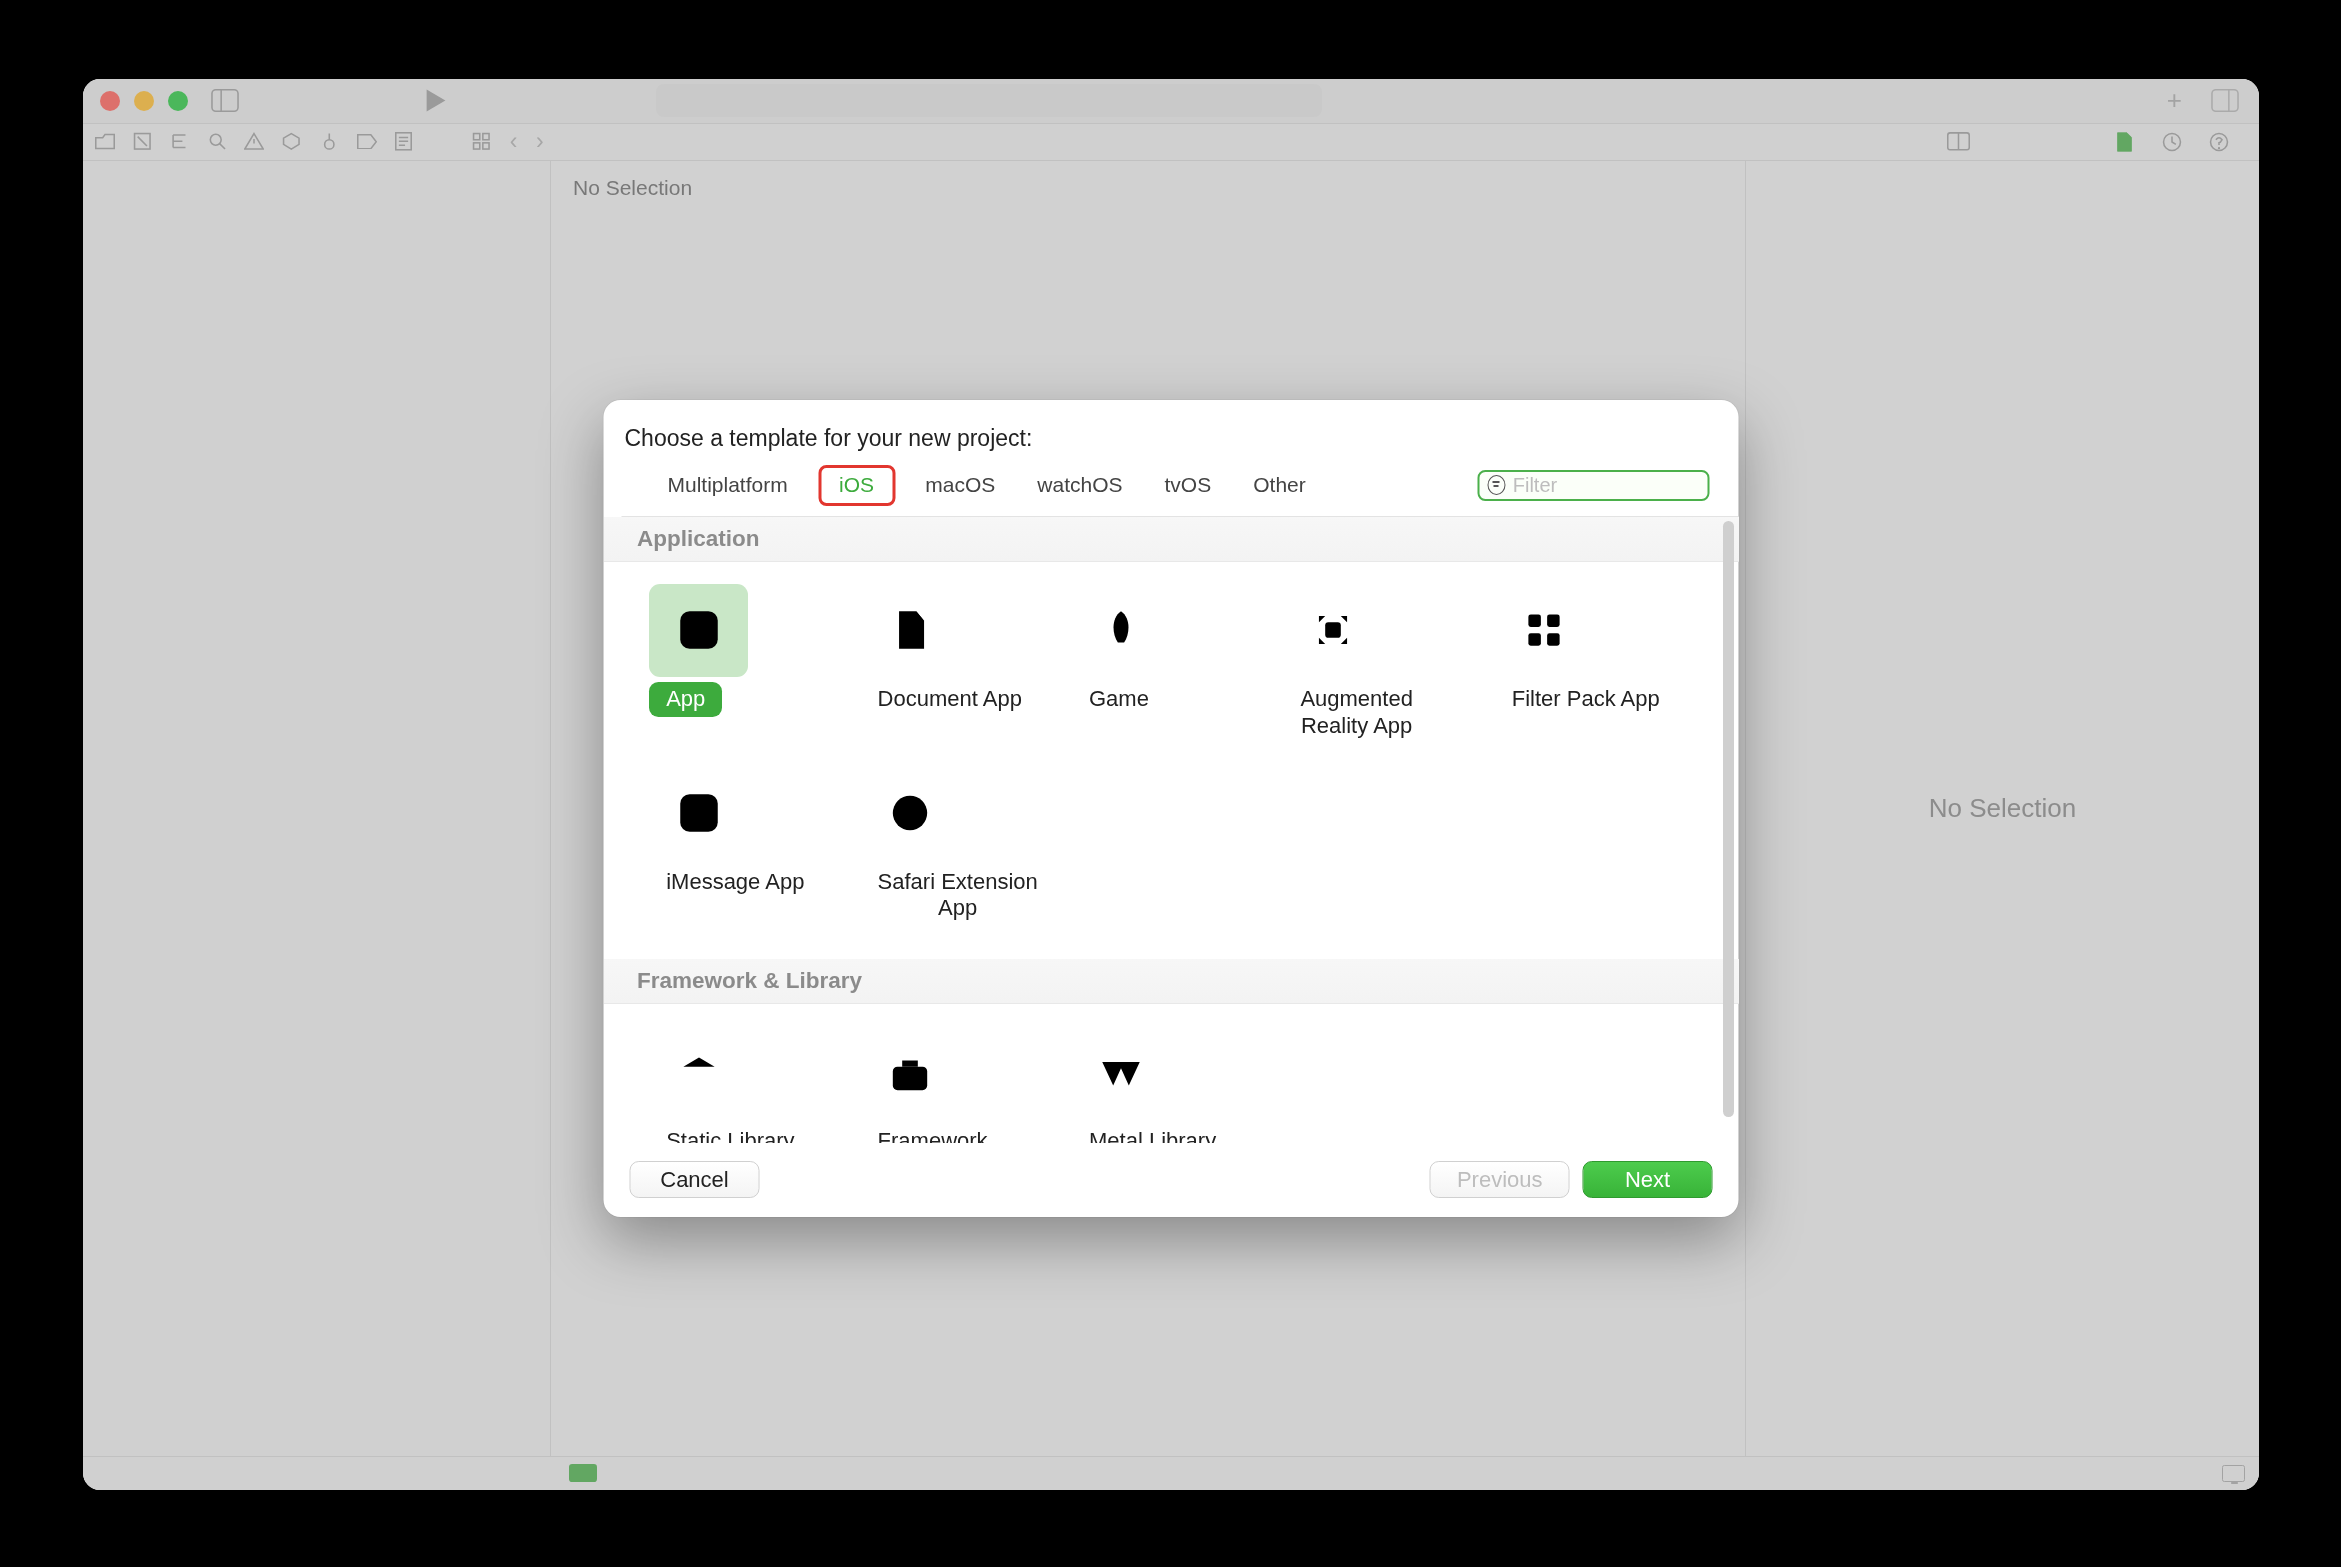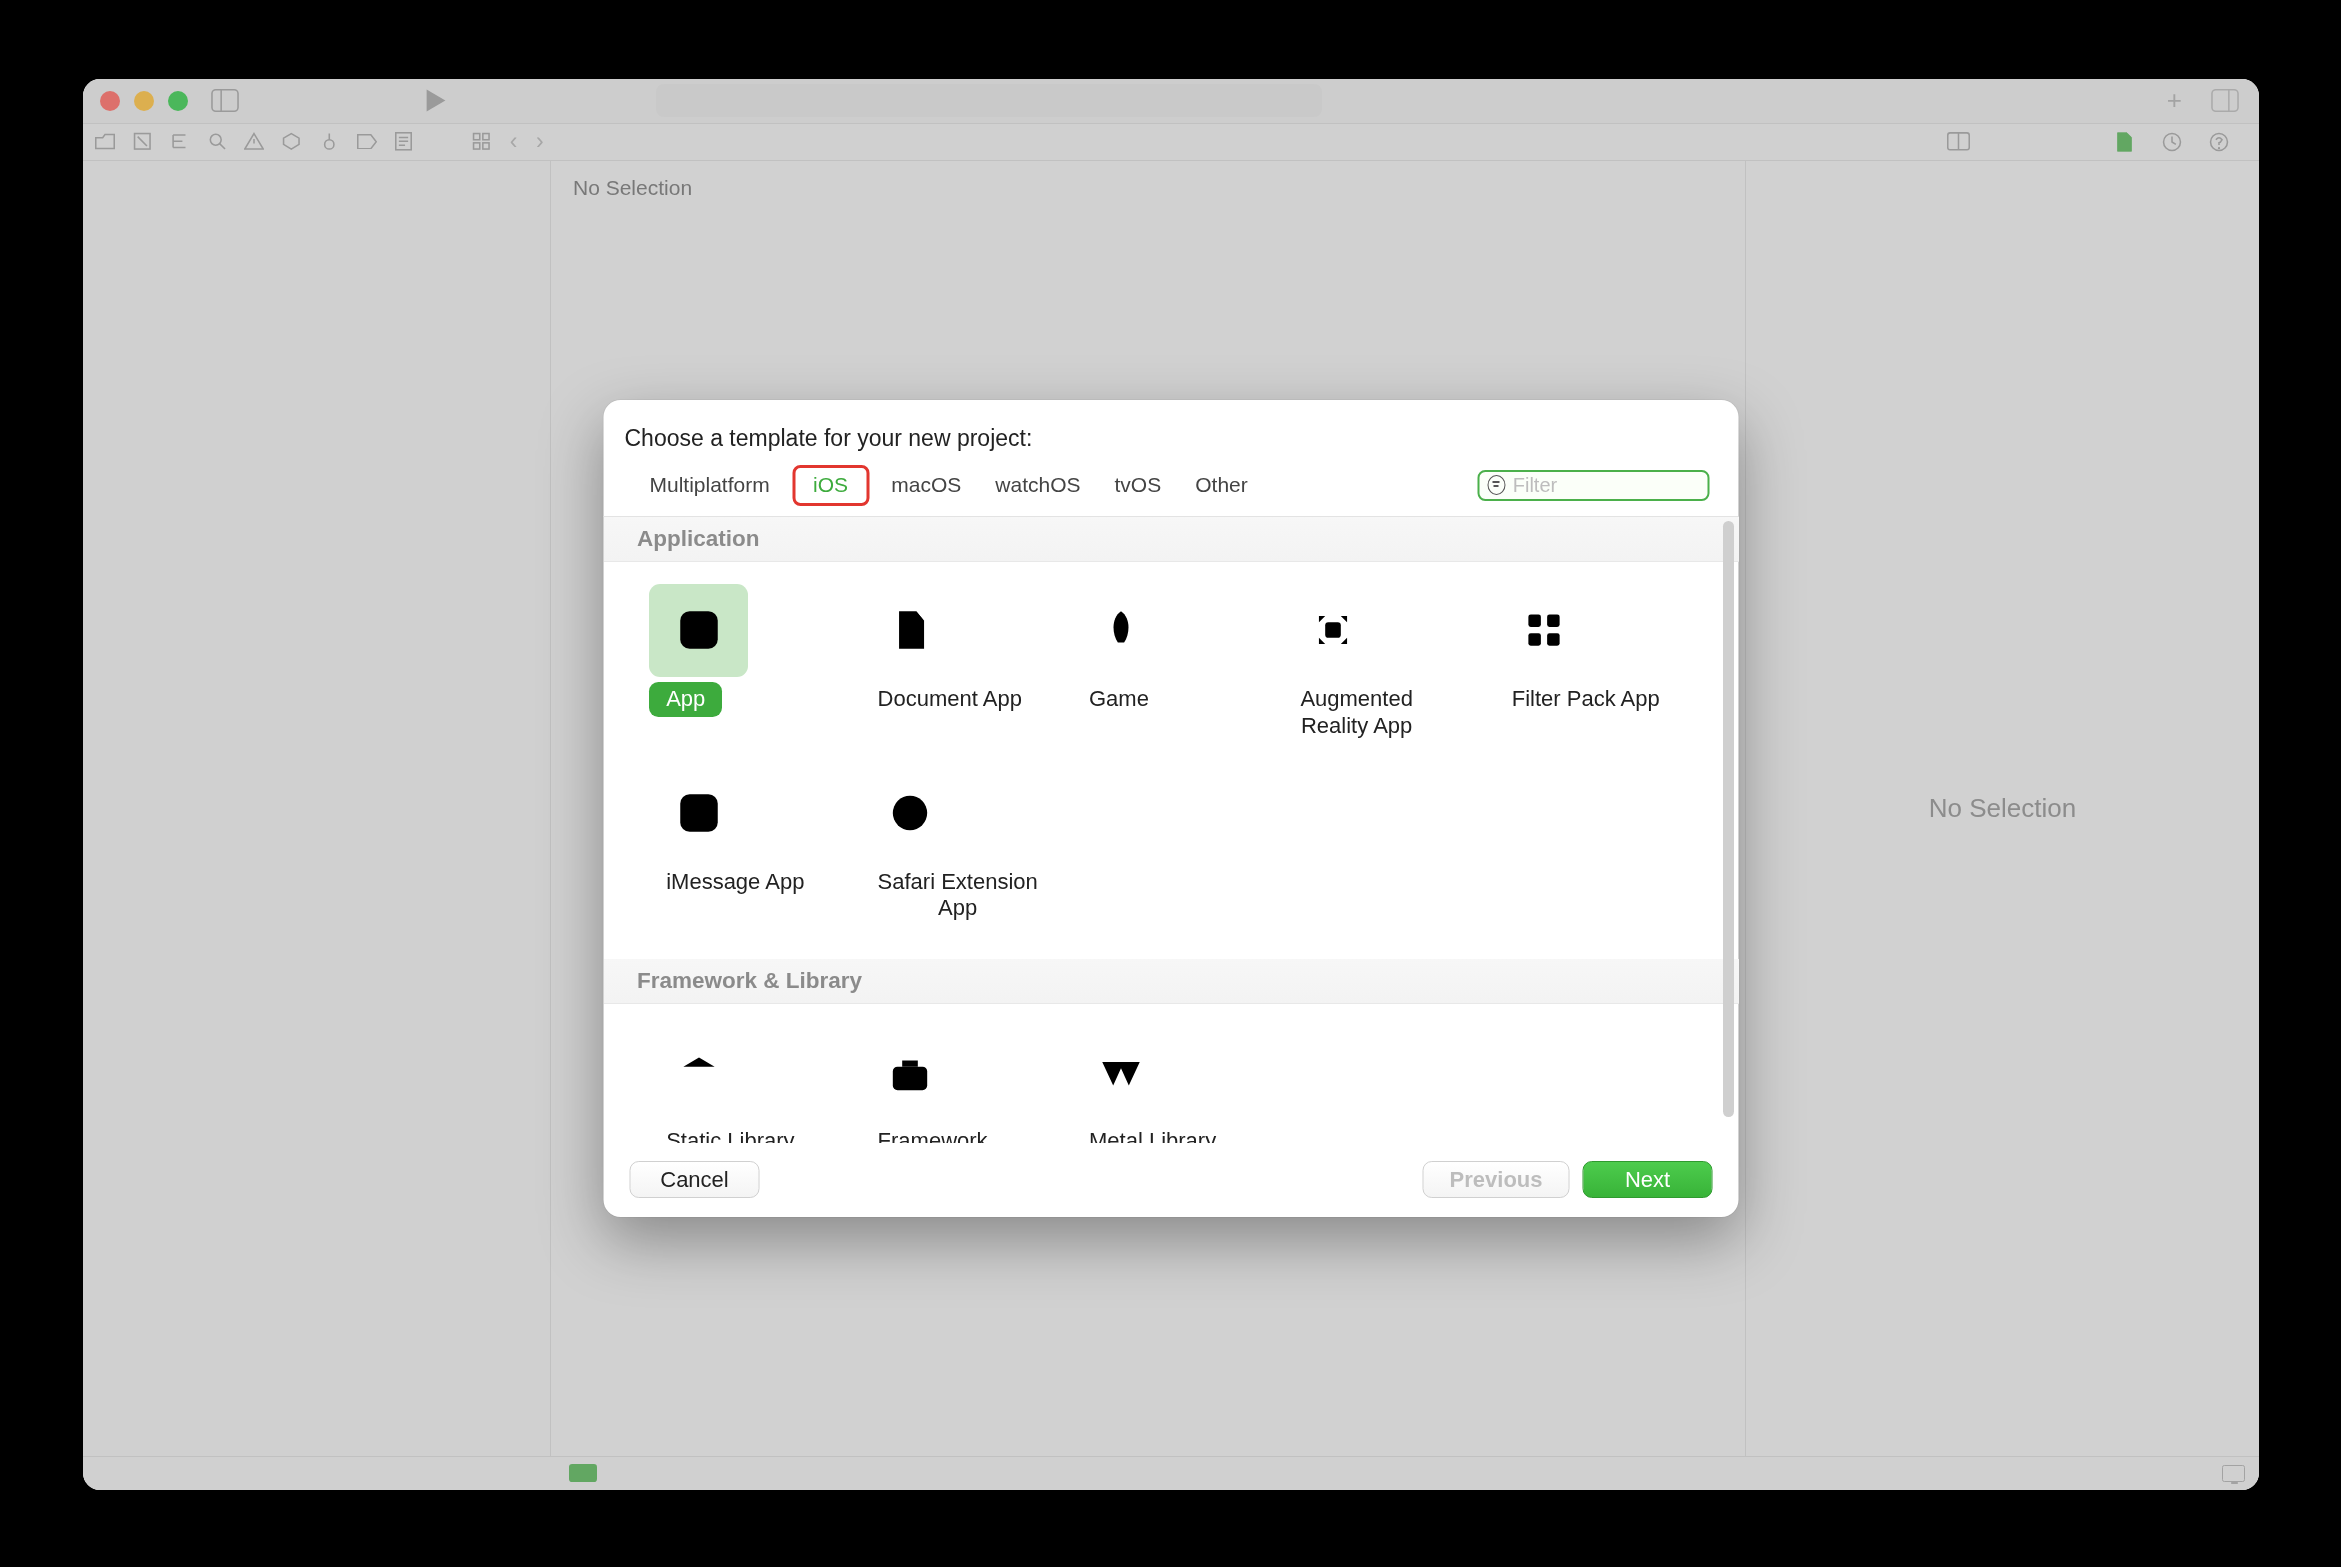--- a/index.html
+++ b/index.html
@@ -102,22 +102,23 @@
 .modal-title {
   padding: 25px 21px 17px;
   font-size: 23px;
   color: #222;
 }
 
 .platform-tabs {
   display: flex;
   align-items: center;
   padding: 0 29px 14px;
-  gap: 0;
+  gap: 8px;
   border-bottom: 0.8px solid #e3e3e3;
+  margin-left: 18px;
 }
 .tab {
   padding: 4.6px 17px;
   font-size: 21px;
   color: #444;
   cursor: pointer;
   border-radius: 3.9px;
 }
 .tab.selected { color: #3dab3d; font-weight: 500; }
 .tab.highlight {
@@ -221,21 +222,21 @@
   padding: 0 26px;
   border-radius: 9.3px;
   font-size: 22px;
   border: 0.8px solid #d0d0d0;
   background: linear-gradient(#fff,#f4f4f4);
   color: #222;
   cursor: pointer;
   display:flex; align-items:center; justify-content:center;
   min-width: 130px;
 }
-.btn.disabled { color: #bdbdbd; font-weight: bold; }
+.btn.disabled { color: #bdbdbd; }
 .btn.primary {
   background: linear-gradient(#4dcc4d,#38b338);
   border: 0.8px solid #2f9a2f;
   color: #fff;
   font-weight: 500;
 }
 .footer-spacer { flex: 1; }
 
 
 svg { display: block; }

